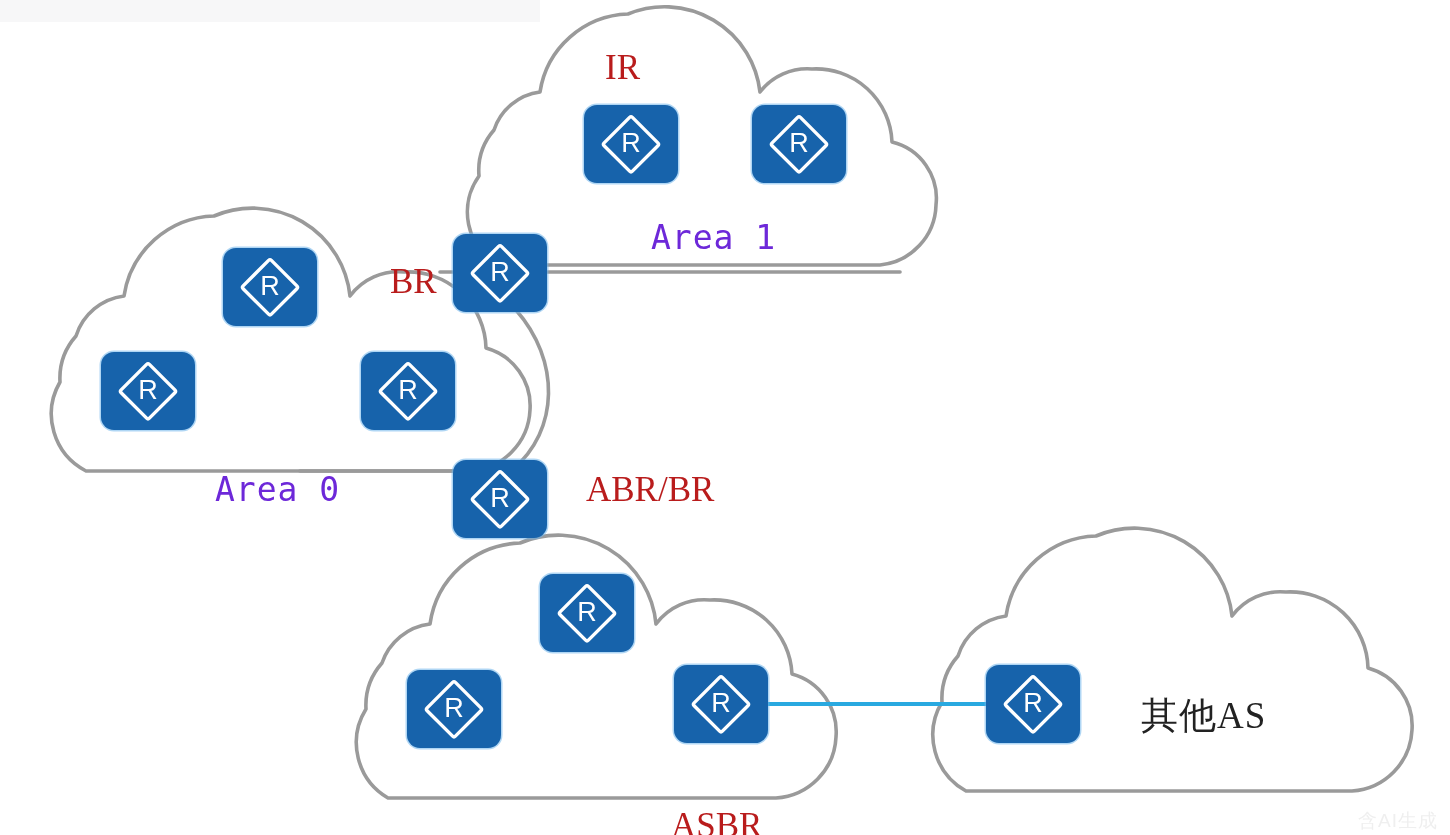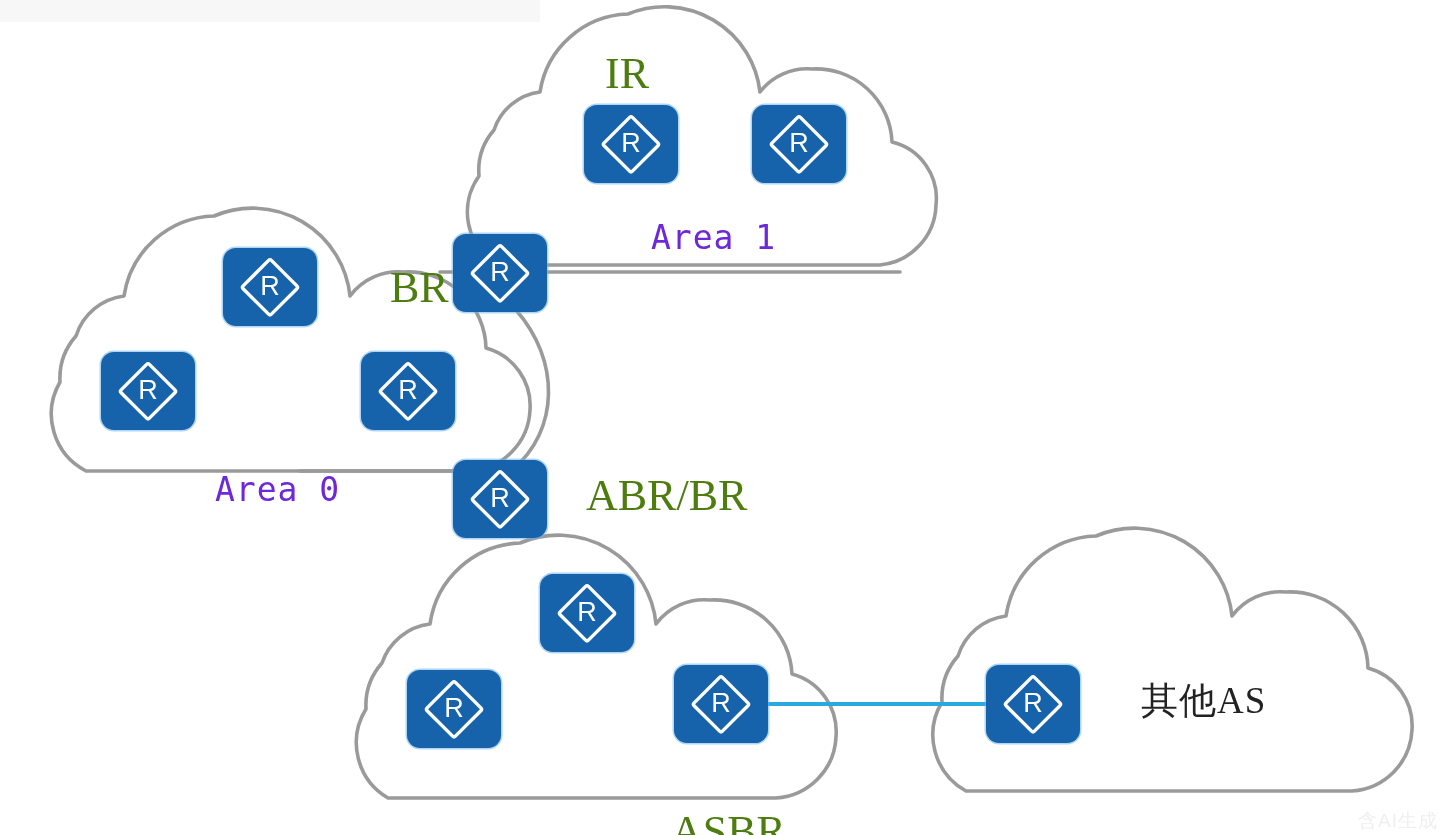--- a/index.html
+++ b/index.html
@@ -68,23 +68,23 @@
   .area-label {
     position: absolute;
     color: #6d28d9;
     font-family: "DejaVu Sans Mono", "Liberation Mono", monospace;
     font-size: 33px;
     letter-spacing: 1px;
     white-space: nowrap;
   }
   .role-label {
     position: absolute;
-    color: #4d7c0f;
+    color: #b91c1c;
     font-family: "Liberation Serif", serif;
-    font-size: 44px;
+    font-size: 35px;
     white-space: nowrap;
   }
   .as-label {
     position: absolute;
     color: #222222;
     font-family: "Liberation Serif", serif;
     font-size: 37px;
     letter-spacing: 1px;
     white-space: nowrap;
   }
@@ -248,17 +248,17 @@
 
   <div class="role-label" style="left:354px; top:262px;margin-left:36px;">BR</div>
 
   <div class="area-label" style="left:215px; top:427px;margin-top:43px;">Area 0</div>
 
   <div class="role-label" style="left:586px; top:470px;">ABR/BR</div>
 
 
   <div class="role-label" style="left:671px; top:806px;">ASBR</div>
 
-  <div class="as-label" style="left:1141px; top:676px;text-align:center;">其他AS</div>
+  <div class="as-label" style="left:1141px; top:691px;text-align:center;">其他AS</div>
 
   <div class="watermark" style="left:1358px; top:808px;">含AI生成</div>
 
 </div>
 
 </body></html>

